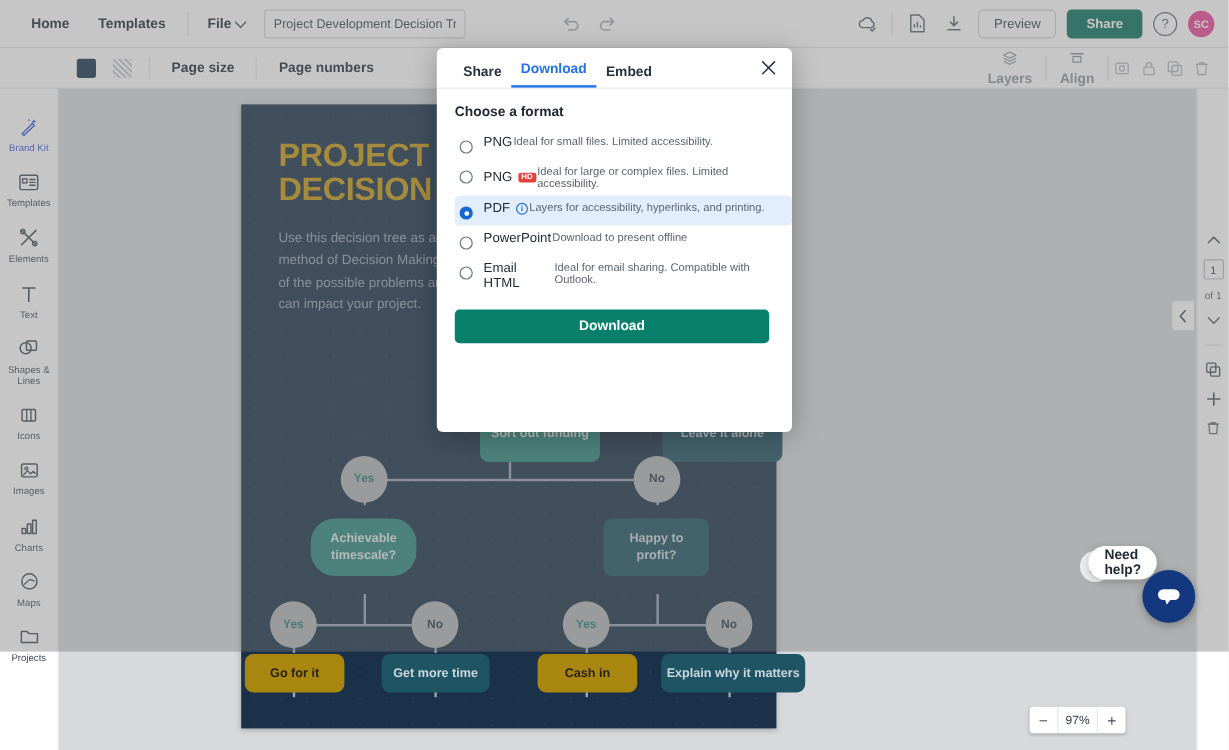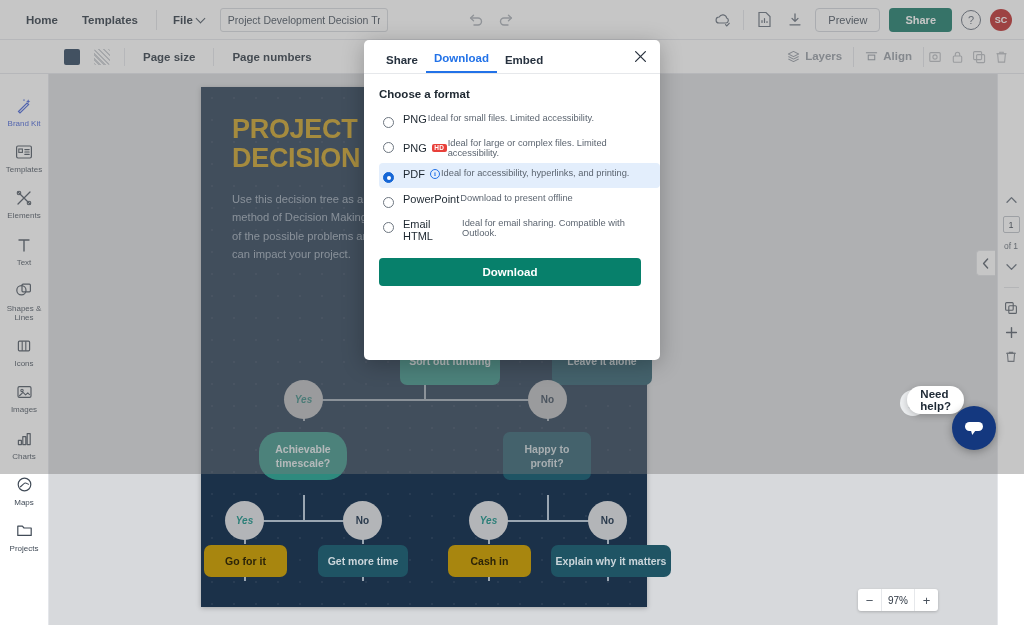--- a/index.html
+++ b/index.html
@@ -1,21 +1,21 @@
 <!DOCTYPE html>
 <html><head>
 <meta charset="utf-8">
 <style>
   * { box-sizing: border-box; margin: 0; padding: 0; }
   html, body {
     width: 1024px; height: 625px;
     font-family: "Liberation Sans", sans-serif;
     overflow: hidden; background: #ffffff;
   }
-  #app { position: relative; width: 1024px; height: 474px; }
+  #app { position: relative; width: 1024px; height: 543px; }
 
   
   .dimlayer { position:absolute; inset:0; }
   .dimlayer::after {
     content:""; position:absolute; inset:0;
     background: rgba(120,120,120,0.42);
     pointer-events:none; z-index: 60;
   }
 
   
@@ -52,42 +52,42 @@
   }
   .btn-share {
     height:24px; padding:0 16px; border-radius:4px; background:#07705e; color:#fff;
     font-size:11px; font-weight:bold; display:flex; align-items:center; cursor:pointer;
   }
   .circ-help {
     width:20px; height:20px; border-radius:50%; border:1.4px solid #5a6472;
     display:flex; align-items:center; justify-content:center; font-size:11px; color:#5a6472; cursor:pointer;
   }
   .avatar {
-    width:22px; height:22px; border-radius:50%; background:#b91c1c; color:#fff;
+    width:22px; height:22px; border-radius:50%; background:#ec4899; color:#fff;
     font-size:9px; font-weight:bold; display:flex; align-items:center; justify-content:center; cursor:pointer;
   }
 
   
   .toolbar {
     position:absolute; top:40px; left:0; width:1024px; height:34px;
     background:#fff; border-bottom:1px solid #e4e6ea;
     display:flex; align-items:center; z-index:4;
   }
   .sw-navy { width:16px; height:16px; border-radius:2px; background:#1d3651; margin-left:64px; cursor:pointer; }
   .sw-pat {
     width:16px; height:16px; border-radius:2px; margin-left:14px; cursor:pointer;
     background:
       repeating-linear-gradient(45deg, #c9ccd1 0 1.5px, #fff 1.5px 3.5px);
   }
   .tb-sep { width:1px; height:18px; background:#e4e6ea; margin:0 14px; }
   .tb-item { font-size:11.5px; font-weight:bold; color:#202b37; cursor:pointer; padding:0 4px; }
   .tb-right { position:absolute; right:12px; display:flex; align-items:center; gap:0; }
   .tb-rbtn {
-    display:flex; align-items:flex-start; gap:5px; padding:0 11px; cursor:pointer;
-    font-size:11.5px; font-weight:bold; color:#8d949d;
+    display:flex; align-items:center; gap:5px; padding:0 11px; cursor:pointer;
+    font-size:11.5px; font-weight:bold; color:#8d949d;flex-direction:column;
   }
   .tb-icon { width:22px; height:26px; display:flex; align-items:center; justify-content:center; cursor:pointer; opacity:.5; }
 
   
   .sidebar {
     position:absolute; top:74px; left:0; width:49px; height:551px;
     background:#fff; border-right:1px solid #e4e6ea;
     display:flex; flex-direction:column; align-items:center; padding-top:22px; z-index:4;
   }
   .sb-item {
@@ -122,21 +122,21 @@
   }
 
   
   .fc { position:absolute; inset:0; }
   .line { position:absolute; background:#9aa6b2; }
   .node-circ {
     position:absolute; border-radius:50%; background:#b3b5b8;
     display:flex; align-items:center; justify-content:center;
     font-size:10px; font-weight:bold;
   }
-  .node-circ.yes { color:#2c7f78;font-style:italic; }
+  .node-circ.yes { color:#2c7f78; }
   .node-circ.no { color:#2b3b4d; }
   .node-box {
     position:absolute; border-radius:7px;
     display:flex; align-items:center; justify-content:center; text-align:center;
     font-size:10.5px; font-weight:bold; line-height:1.35; padding:4px;
   }
   .nb-teal   { background:#2e8a7e; color:#dfe8ea; }
   .nb-dteal  { background:#1f5464; color:#cbd6db; }
   .nb-gold   { background:#a8860f; color:#2c2409; }
   .nb-olive  { background:#9a7c11; color:#2b2409; }
@@ -604,21 +604,21 @@
         </div>
       </div>
 
       <div class="opt selected">
         <div class="radio on"></div>
         <div class="opt-txt">
           <div class="opt-name">
             <span>PDF</span>
             <span class="info-i">i</span>
           </div>
-          <div class="opt-desc">Ideal for accessibility, hyperlinks, and printing.</div>
+          <div class="opt-desc">Layers for accessibility, hyperlinks, and printing.</div>
         </div>
       </div>
 
       <div class="opt">
         <div class="radio"></div>
         <div class="opt-txt">
           <div class="opt-name">
             <span>PowerPoint</span>
           </div>
           <div class="opt-desc">Download to present offline</div>

